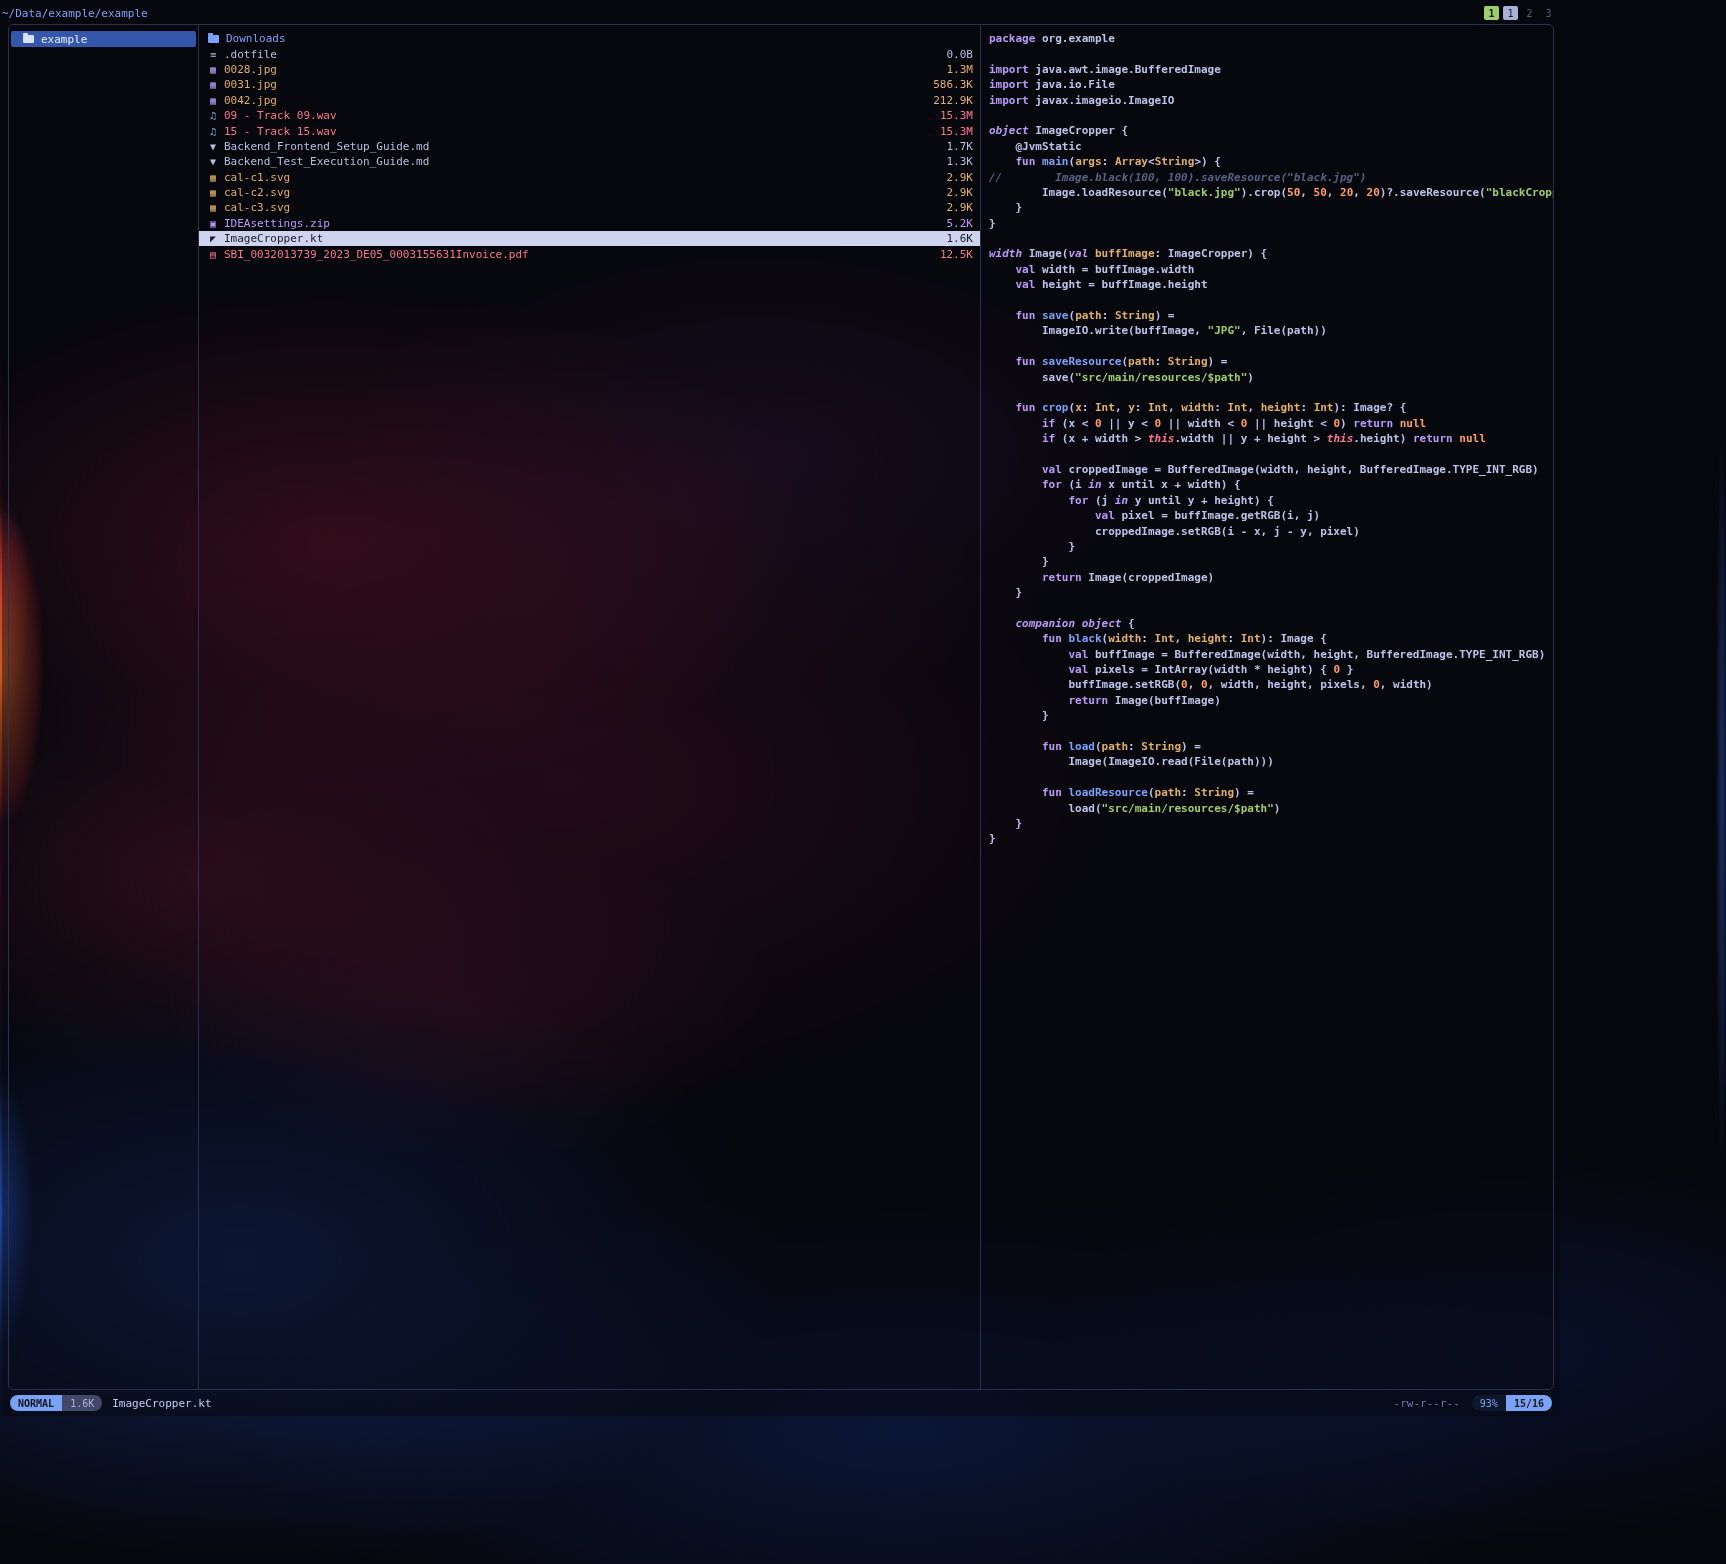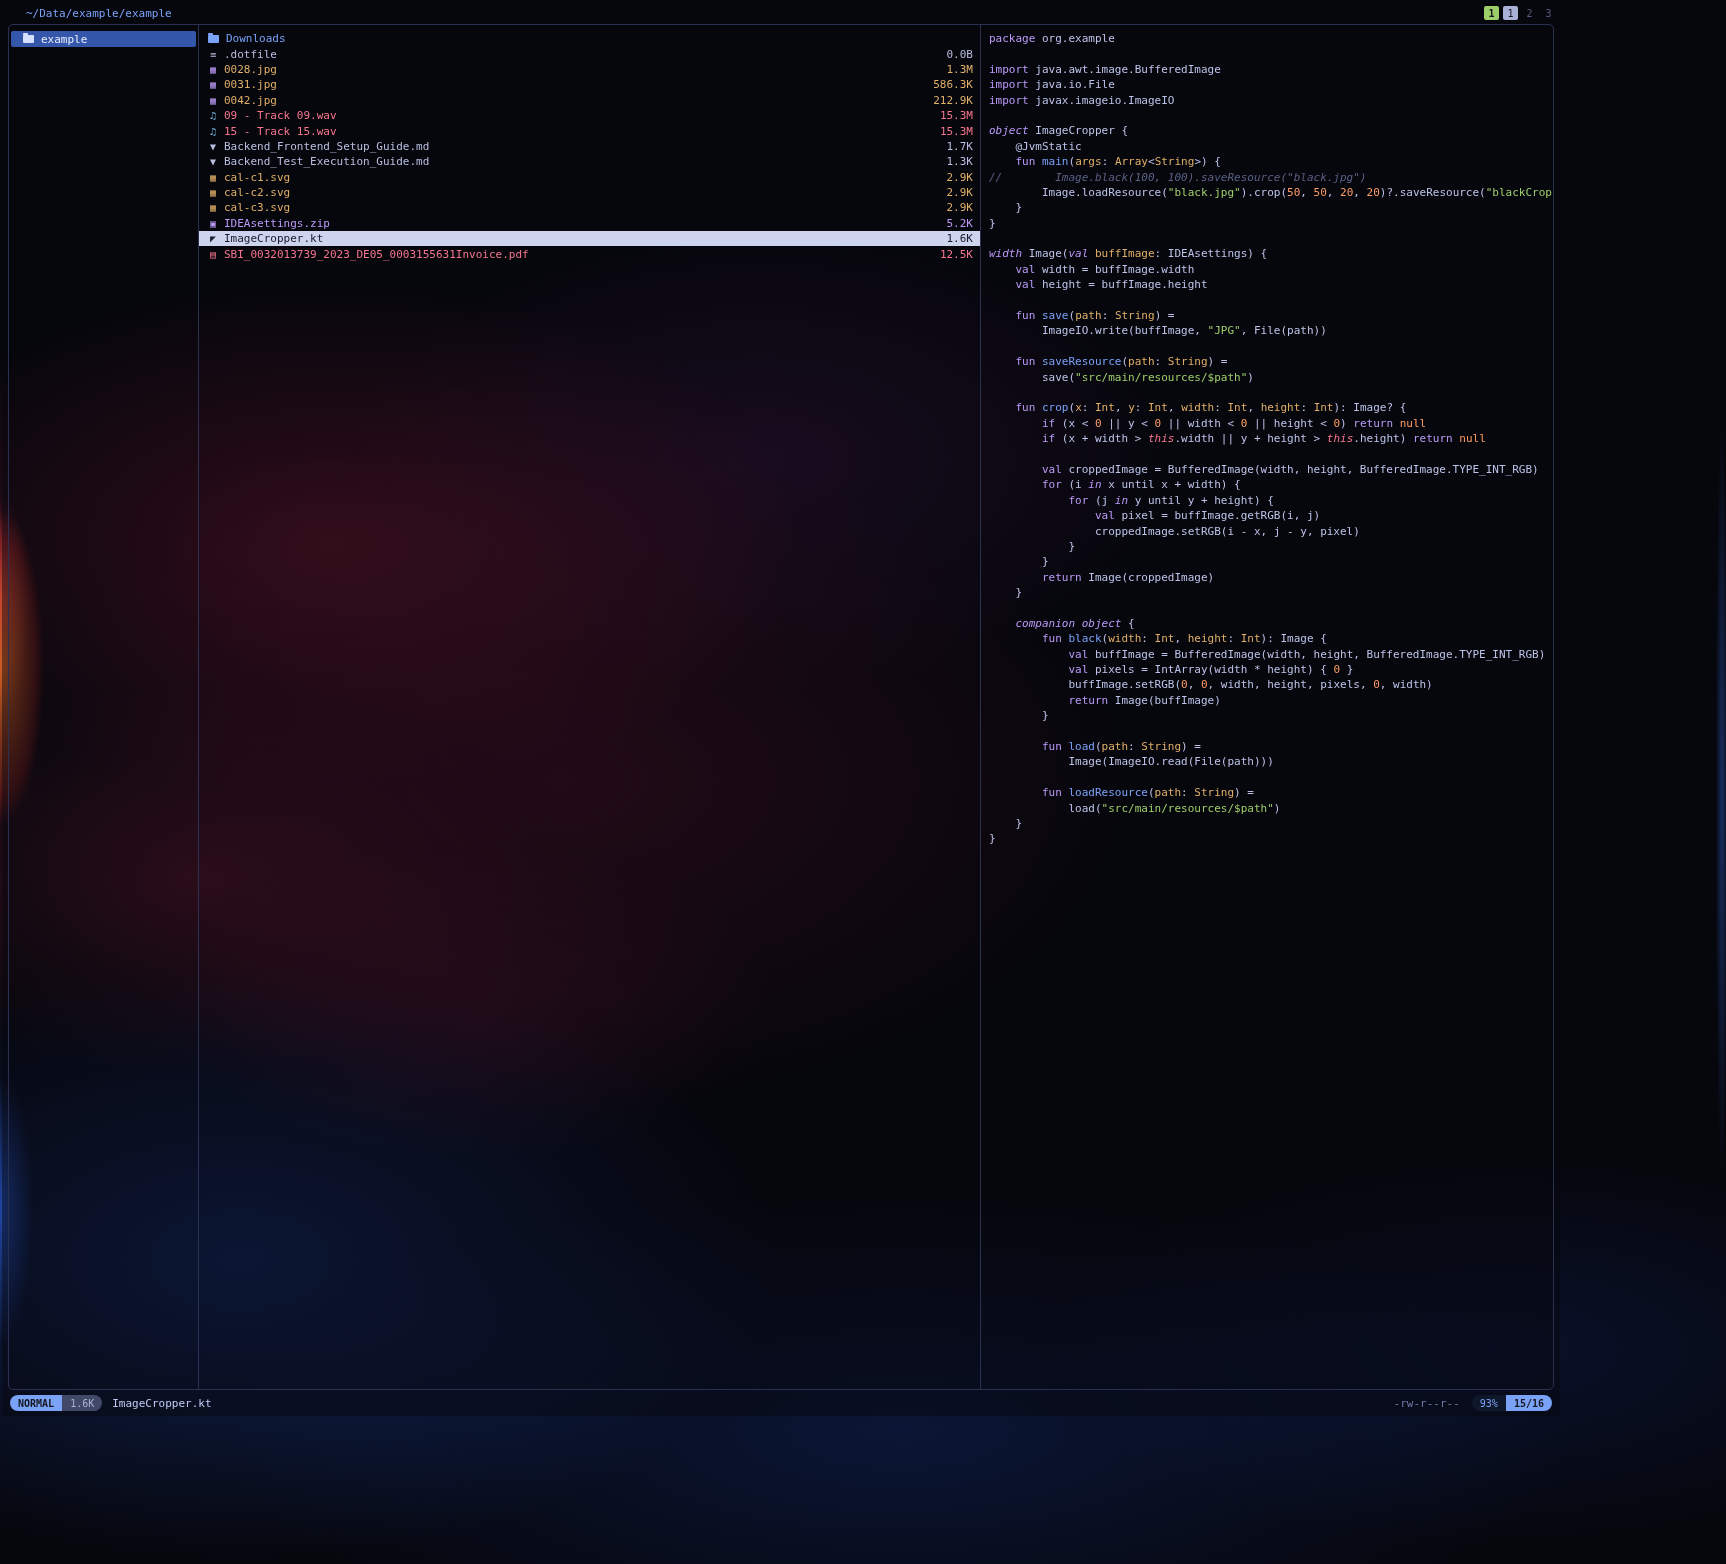--- a/index.html
+++ b/index.html
@@ -17,33 +17,33 @@
       radial-gradient(500px 280px at 200px 880px, rgba(170,40,70,0.35), transparent 70%),
       radial-gradient(420px 220px at 470px 1000px, rgba(150,35,80,0.28), transparent 72%),
       radial-gradient(750px 420px at 240px 1260px, rgba(30,70,170,0.45), transparent 72%),
       radial-gradient(900px 320px at 900px 1430px, rgba(20,50,130,0.35), transparent 75%),
       radial-gradient(600px 260px at 1500px 1350px, rgba(15,40,110,0.30), transparent 75%);}
   
   .terminal{position:absolute;left:2px;top:2px;width:1558px;height:1414px;
     background:rgba(6,7,14,0.45);color:#c0caf5;font-size:11px;}
   :root{--border:#2a3052;--blue:#7aa2f7;--dim:#545c7e;}
   .topbar{position:absolute;top:0;left:0;right:0;height:22px;display:flex;align-items:center;}
-  .path{margin-left:24px;color:#7aa2f7;}
+  .path{margin-left:0;color:#7aa2f7;}
   .tabs{margin-left:auto;margin-right:4px;display:flex;align-items:center;}
   .tab{display:inline-flex;align-items:center;justify-content:center;width:15px;height:14px;
     margin-left:4px;border-radius:2px;font-size:10px;color:var(--dim);}
   .tab-active{background:#9ece6a;color:#14151f;font-weight:bold;}
   .tab-dim{background:#a9b1d6;color:#14151f;}
   .tab-plain{background:transparent;}
   .main{position:absolute;left:6px;right:6px;top:22px;bottom:26px;border:1px solid var(--border);
     border-radius:5px;display:flex;overflow:hidden;}
   .panel{padding-top:6px;box-sizing:border-box;overflow:hidden;}
   .panel.parent{width:190px;border-right:1px solid var(--border);flex:none;}
   .panel.files{width:782px;border-right:1px solid var(--border);flex:none;}
-  .panel.preview{flex:1;}
+  .panel.preview{flex:1;font-weight:bold;}
   
   .prow{display:flex;align-items:center;height:16px;margin:0 2px;padding:0 10px;border-radius:2px;
     color:#7aa2f7;white-space:pre;}
   .prow.sel{background:#3457ab;color:#e8edff;}
   
   .frow{display:flex;align-items:center;height:15.4px;padding:0 7px;white-space:pre;}
   .frow .nm{overflow:hidden;}
   .frow .sz{margin-left:auto;padding-left:8px;flex:none;}
   .c-dir{color:#7aa2f7;}
   .c-plain{color:#b8bfe0;}
@@ -124,21 +124,21 @@
           <div class="cl"><span class="sx-k">import</span><span class="sx-p"> javax.imageio.ImageIO</span></div>
           <div class="cl">&nbsp;</div>
           <div class="cl"><span class="sx-ki">object</span><span class="sx-p"> ImageCropper {</span></div>
           <div class="cl"><span class="sx-p">    @JvmStatic</span></div>
           <div class="cl"><span class="sx-p">    </span><span class="sx-k">fun</span><span class="sx-p"> </span><span class="sx-f">main</span><span class="sx-p">(</span><span class="sx-t">args</span><span class="sx-p">: </span><span class="sx-t">Array</span><span class="sx-p">&lt;</span><span class="sx-t">String</span><span class="sx-p">&gt;) {</span></div>
           <div class="cl"><span class="sx-c">//        Image.black(100, 100).saveResource("black.jpg")</span></div>
           <div class="cl"><span class="sx-p">        Image.loadResource(</span><span class="sx-s">"black.jpg"</span><span class="sx-p">).crop(</span><span class="sx-n">50</span><span class="sx-p">, </span><span class="sx-n">50</span><span class="sx-p">, </span><span class="sx-n">20</span><span class="sx-p">, </span><span class="sx-n">20</span><span class="sx-p">)?.saveResource(</span><span class="sx-s">"blackCropped.</span></div>
           <div class="cl"><span class="sx-p">    }</span></div>
           <div class="cl"><span class="sx-p">}</span></div>
           <div class="cl">&nbsp;</div>
-          <div class="cl"><span class="sx-ki">width</span><span class="sx-p"> Image(</span><span class="sx-ki">val</span><span class="sx-p"> </span><span class="sx-t">buffImage</span><span class="sx-p">: IDEAsettings) {</span></div>
+          <div class="cl"><span class="sx-ki">width</span><span class="sx-p"> Image(</span><span class="sx-ki">val</span><span class="sx-p"> </span><span class="sx-t">buffImage</span><span class="sx-p">: ImageCropper) {</span></div>
           <div class="cl"><span class="sx-p">    </span><span class="sx-k">val</span><span class="sx-p"> width = buffImage.width</span></div>
           <div class="cl"><span class="sx-p">    </span><span class="sx-k">val</span><span class="sx-p"> height = buffImage.height</span></div>
           <div class="cl">&nbsp;</div>
           <div class="cl"><span class="sx-p">    </span><span class="sx-k">fun</span><span class="sx-p"> </span><span class="sx-f">save</span><span class="sx-p">(</span><span class="sx-t">path</span><span class="sx-p">: </span><span class="sx-t">String</span><span class="sx-p">) =</span></div>
           <div class="cl"><span class="sx-p">        ImageIO.write(buffImage, </span><span class="sx-s">"JPG"</span><span class="sx-p">, File(path))</span></div>
           <div class="cl">&nbsp;</div>
           <div class="cl"><span class="sx-p">    </span><span class="sx-k">fun</span><span class="sx-p"> </span><span class="sx-f">saveResource</span><span class="sx-p">(</span><span class="sx-t">path</span><span class="sx-p">: </span><span class="sx-t">String</span><span class="sx-p">) =</span></div>
           <div class="cl"><span class="sx-p">        save(</span><span class="sx-s">"src/main/resources/$path"</span><span class="sx-p">)</span></div>
           <div class="cl">&nbsp;</div>
           <div class="cl"><span class="sx-p">    </span><span class="sx-k">fun</span><span class="sx-p"> </span><span class="sx-f">crop</span><span class="sx-p">(</span><span class="sx-t">x</span><span class="sx-p">: </span><span class="sx-t">Int</span><span class="sx-p">, </span><span class="sx-t">y</span><span class="sx-p">: </span><span class="sx-t">Int</span><span class="sx-p">, </span><span class="sx-t">width</span><span class="sx-p">: </span><span class="sx-t">Int</span><span class="sx-p">, </span><span class="sx-t">height</span><span class="sx-p">: </span><span class="sx-t">Int</span><span class="sx-p">): Image? {</span></div>

